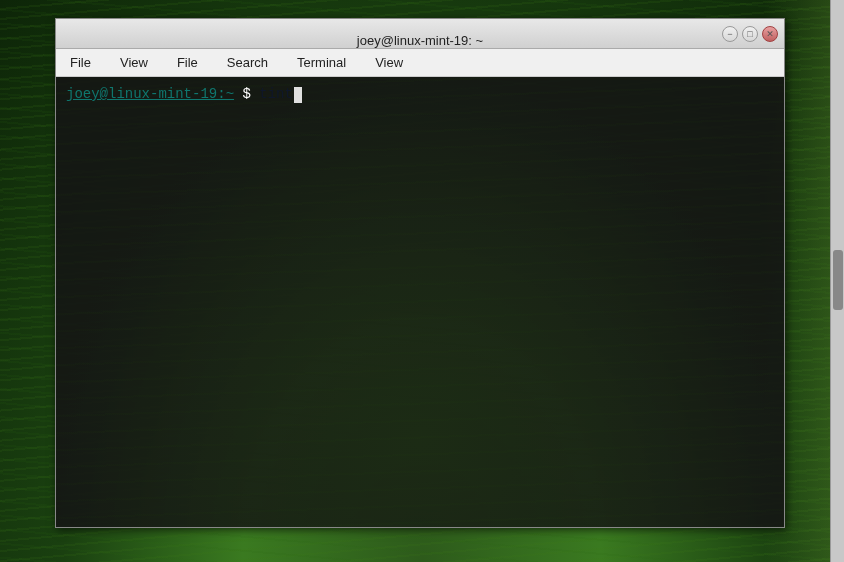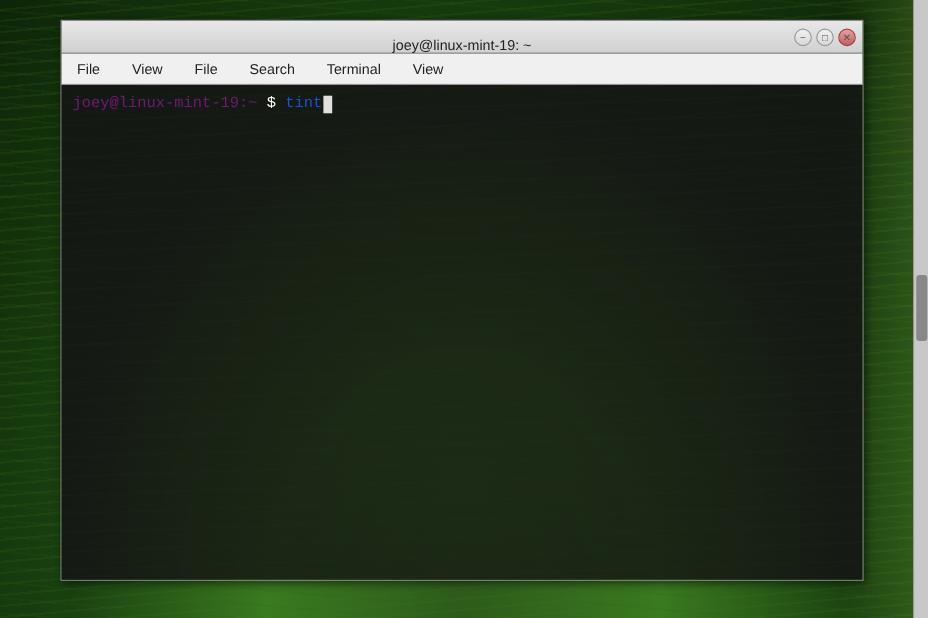--- a/index.html
+++ b/index.html
@@ -189,29 +189,30 @@
       position: relative;
       z-index: 1;
       font-family: 'Courier New', monospace;
       font-size: 14px;
       line-height: 1.4;
       display: flex;
       align-items: center;
     }
 
     .prompt-user {
-      color: #701a75;
+      color: #0f766e;
+      text-decoration: underline;
     }
 
     .prompt-symbol {
       color: #ffffff;
     }
 
     .command-text {
-      color: #1d4ed8;
+      color: #0f172a;
     }
 
     .cursor {
       display: inline-block;
       width: 8px;
       height: 16px;
       background: #e0e0e0;
       vertical-align: text-bottom;
       margin-left: 1px;
     }

